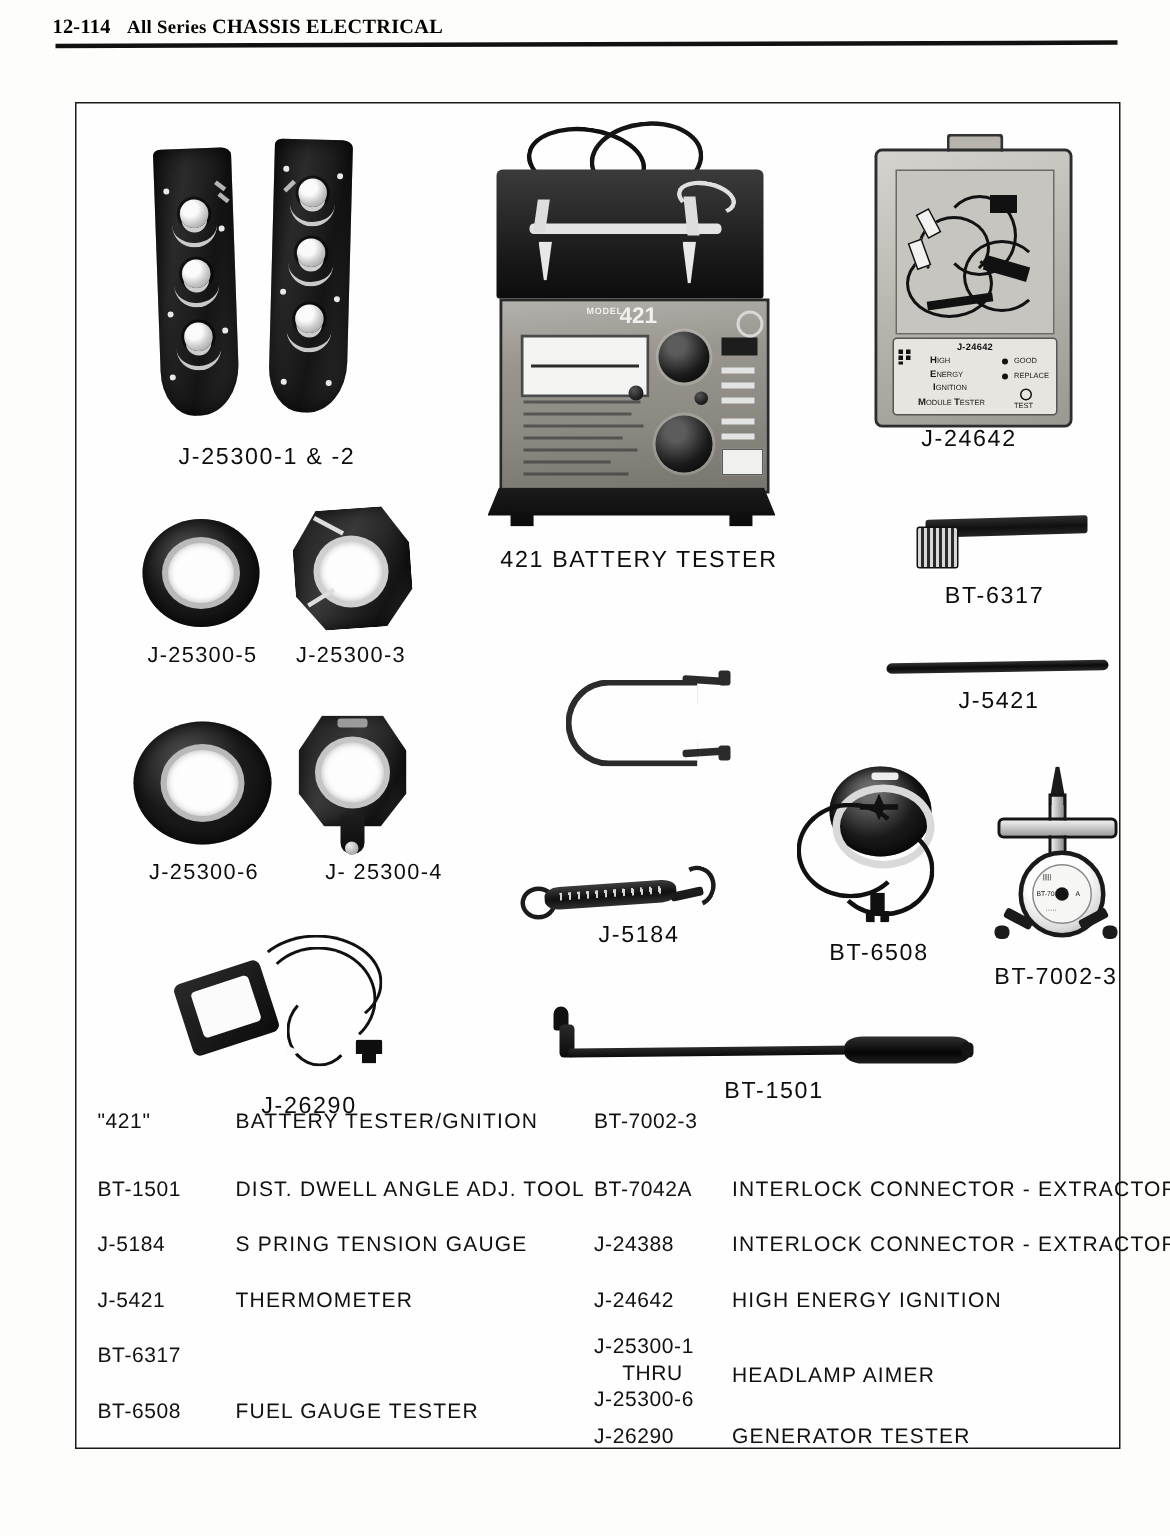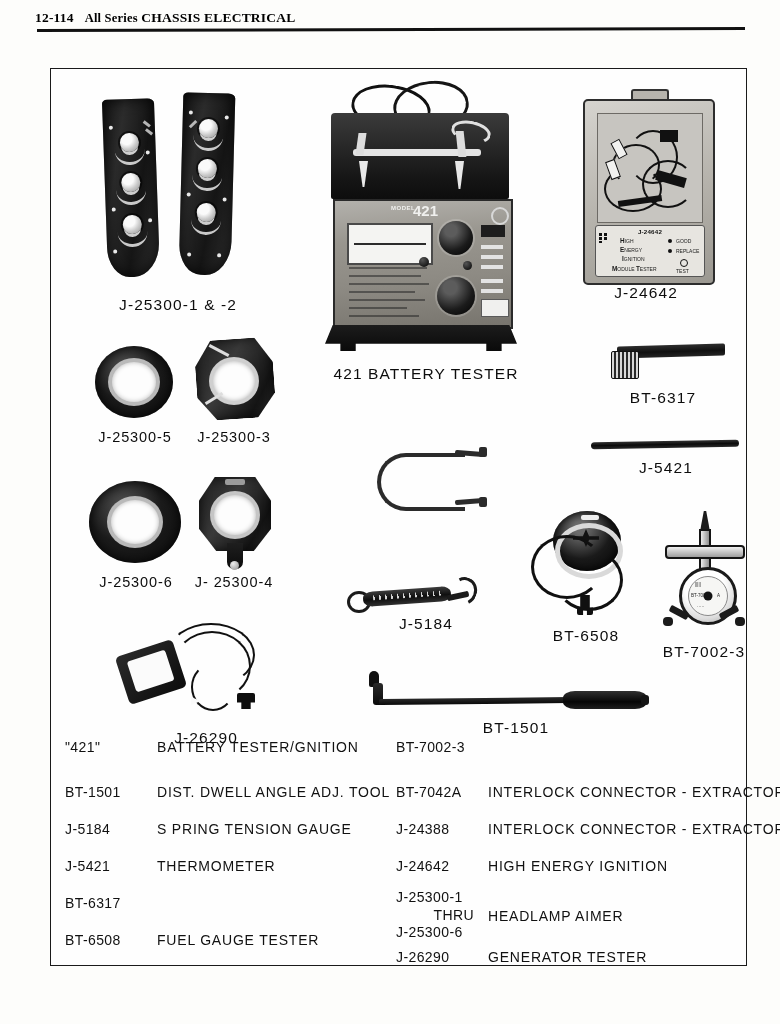--- a/index.html
+++ b/index.html
@@ -456,21 +456,21 @@
     color: #111;
   }
   .pdesc {
     font-family: "Liberation Sans", sans-serif;
     font-size: 14px;
     letter-spacing: .8px;
     color: #111;
   }
   .prow .pnum { width: 92px; flex: 0 0 92px; }
   .pmulti { display: flex; flex-direction: column; line-height: 1.25; }
-  .pmulti .mid { text-align: right; width: 78px; }
+  .pmulti .mid { text-align: center; width: 78px; }
 </style>
 </head>
 <body>
 
 <div class="page">
 
   <div class="runhead">
     <span class="folio">12-114</span><span class="series">All Series</span>&nbsp;<span class="chap">CHASSIS ELECTRICAL</span>
   </div>
   <div class="head-rule"></div>
@@ -533,21 +533,21 @@
     </div>
     <div class="lbl" style="left:30px; top:505px; width:110px;">J-25300-6</div>
 
     <div class="photo" style="left:148px; top:408px; width:76px; height:96px;">
       <div class="hexnut grain" style="left:0; top:0; width:72px; height:74px;"></div>
       <div class="ring-inner" style="left:36px; top:38px; width:42px; height:40px; box-shadow:0 0 0 4px #c5c5c5, inset 0 0 5px rgba(0,0,0,.3);"></div>
       <div style="position:absolute; left:28px; top:66px; width:16px; height:26px; background:linear-gradient(180deg,#1e1e1e,#0b0b0b); border-radius:0 0 7px 7px;"></div>
       <div style="position:absolute; left:31px; top:84px; width:9px; height:9px; border-radius:50%; background:radial-gradient(circle at 35% 30%,#efefef,#8b8b8b);"></div>
       <div style="position:absolute; left:26px; top:2px; width:20px; height:6px; background:#9b9b9b; border-radius:2px;"></div>
     </div>
-    <div class="lbl" style="left:128px; top:505px; width:110px;">J- 25300-4</div>
+    <div class="lbl" style="left:150px; top:505px; width:110px;">J- 25300-4</div>
 
     <div class="photo" style="left:272px; top:18px; width:200px; height:272px;">
 
       <div class="bt-cable" style="left:28px; top:-2px; width:74px; height:40px; border-color:#111; border-bottom-color:transparent; transform:rotate(8deg);"></div>
       <div class="bt-cable" style="left:70px; top:-6px; width:70px; height:44px; border-color:#151515; border-bottom-color:transparent; transform:rotate(-6deg);"></div>
 
       <div class="bt-top grain" style="left:8px; top:26px; width:178px; height:86px;">
         <div style="position:absolute; left:22px; top:36px; width:128px; height:7px; background:#e4e4e4; border-radius:3px;"></div>
         <div style="position:absolute; left:26px; top:20px; width:8px; height:22px; background:#ddd; transform:skewX(-8deg);"></div>
         <div style="position:absolute; left:126px; top:18px; width:8px; height:26px; background:#ddd; transform:skewX(6deg);"></div>

